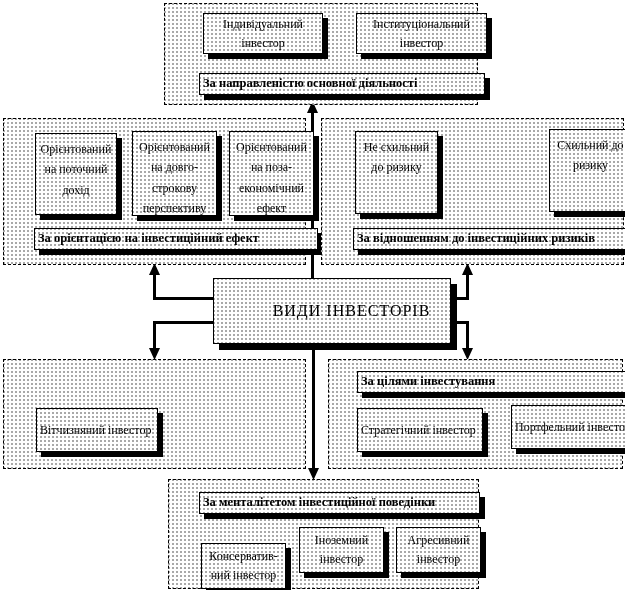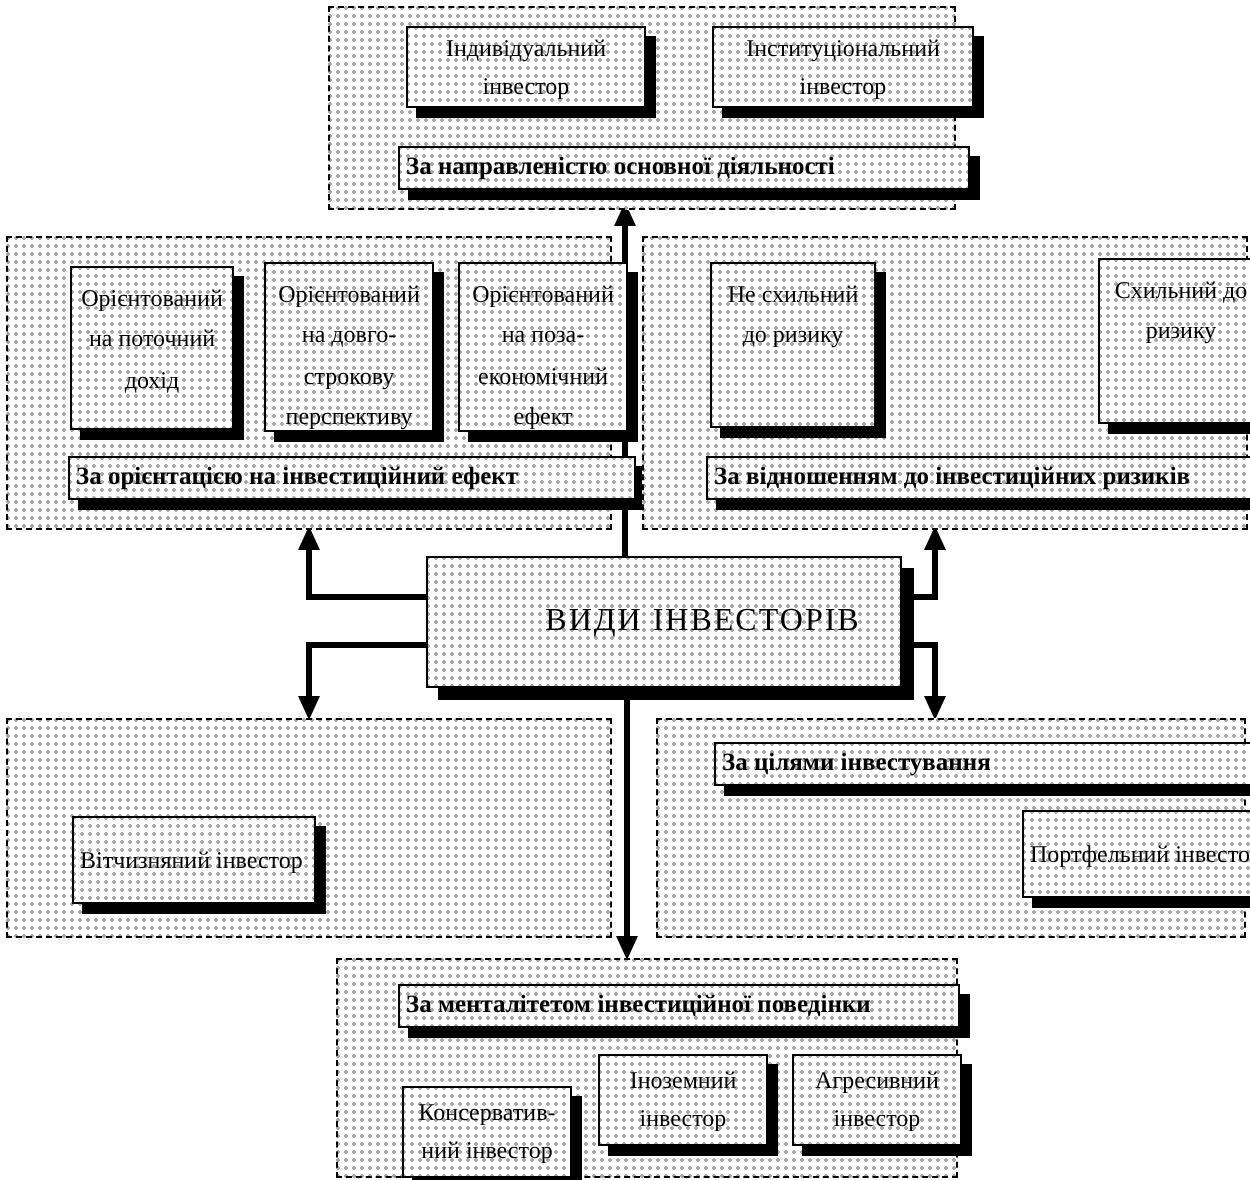--- a/index.html
+++ b/index.html
@@ -134,20 +134,23 @@
   <div class="group dot" id="g-residency">
     <div class="box dot" id="b-vit">
       <span>Вітчизняний інвестор</span>
     </div>
   </div>
 
   <div class="group dot" id="g-goals">
     <div class="cap dot" id="c-goals">
       <span>За цілями інвестування</span>
     </div>
+    <div class="box dot" id="b-strat">
+      <span>Стратегічний інвестор</span>
+    </div>
     <div class="box dot" id="b-port">
       <span>Портфельний інвестор</span>
     </div>
   </div>
 
   <div class="group dot" id="g-mentality">
     <div class="cap dot" id="c-mentality">
       <span>За менталітетом інвестиційної поведінки</span>
     </div>
     <div class="box dot" id="b-kons">

